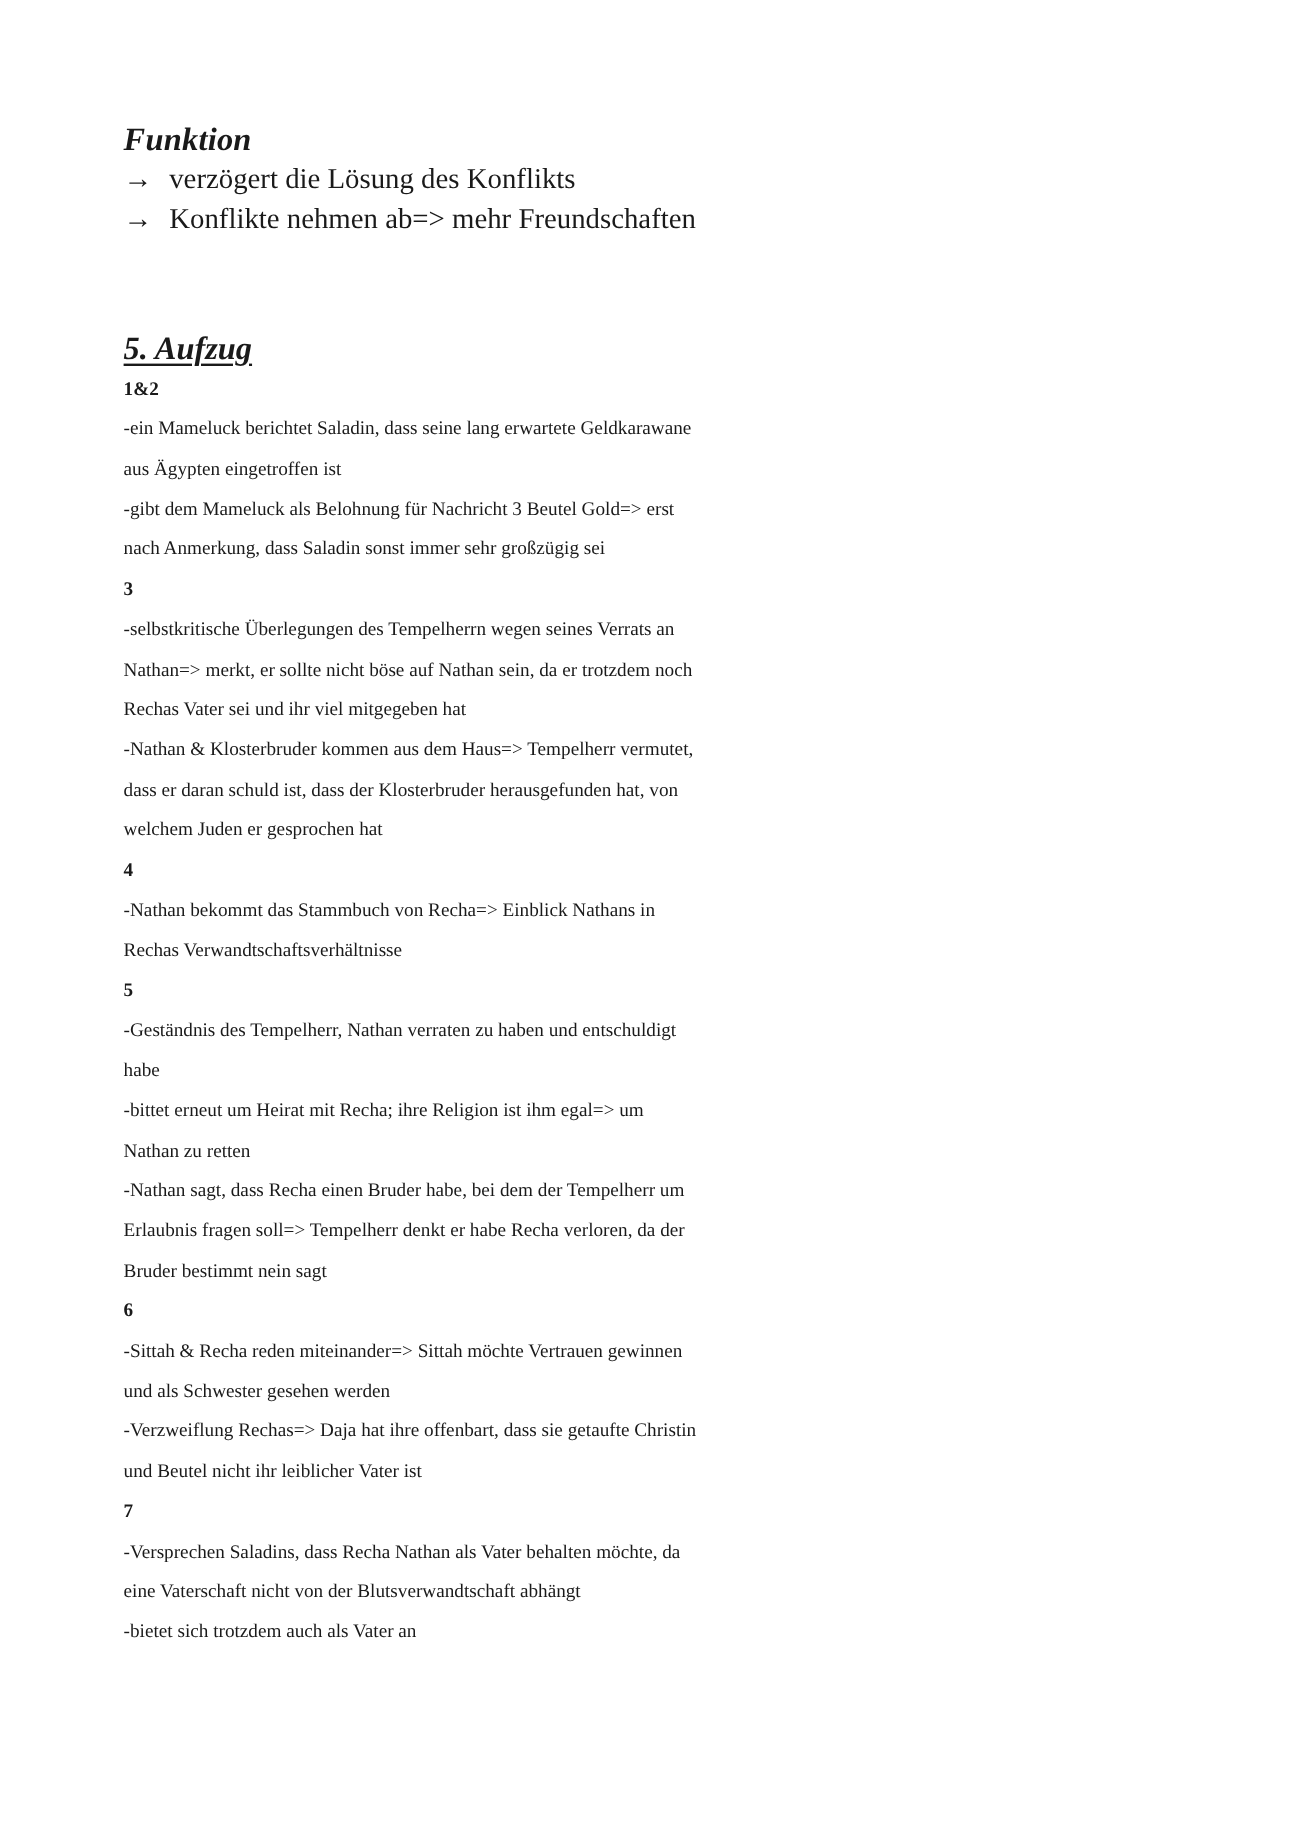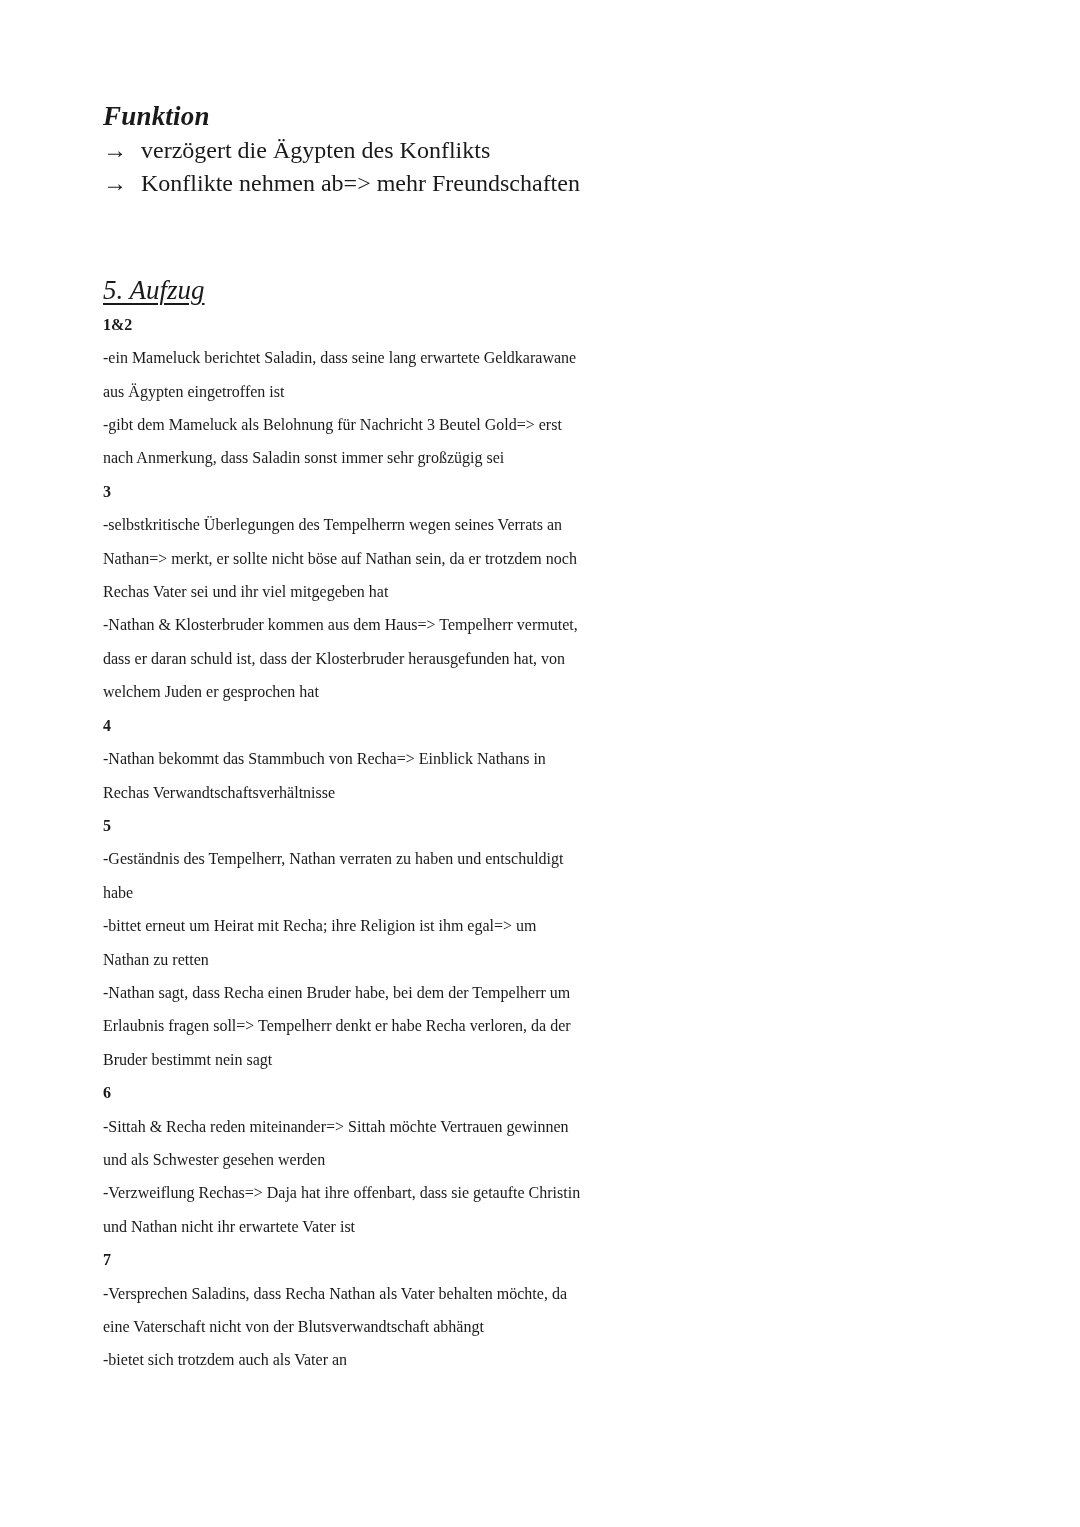--- a/index.html
+++ b/index.html
@@ -31,21 +31,21 @@
   }
   .arrow {
     display: inline-block;
     width: 38px;
     font-size: 24px;
     flex: 0 0 38px;
   }
   .aufzug-title {
     margin-top: 71px;
     font-size: 27px;
-    font-weight: normal;
+    font-weight: bold;
     font-style: italic;
     line-height: 36px;
   }
   .aufzug-title .u {
     text-decoration: underline;
     text-underline-offset: 4px;
     text-decoration-thickness: 2px;
   }
   .line {
     font-size: 16px;
@@ -59,21 +59,21 @@
 </head>
 <body>
 
 <main class="page">
 
   <h1 class="funktion-title">Funktion</h1>
 
   <div id="funktion-bullets">
       <div class="bullet-row">
         <span class="arrow">→</span>
-        <span>verzögert die Ägypten des Konflikts</span>
+        <span>verzögert die Lösung des Konflikts</span>
       </div>
       <div class="bullet-row">
         <span class="arrow">→</span>
         <span>Konflikte nehmen ab=&gt; mehr Freundschaften</span>
       </div>
     </div>
 
   <h2 class="aufzug-title">
     <span class="u">5. Aufzug</span>
   </h2>
@@ -99,20 +99,20 @@
       <div class="line">habe</div>
       <div class="line">-bittet erneut um Heirat mit Recha; ihre Religion ist ihm egal=&gt; um</div>
       <div class="line">Nathan zu retten</div>
       <div class="line">-Nathan sagt, dass Recha einen Bruder habe, bei dem der Tempelherr um</div>
       <div class="line">Erlaubnis fragen soll=&gt; Tempelherr denkt er habe Recha verloren, da der</div>
       <div class="line">Bruder bestimmt nein sagt</div>
       <div class="line section-label">6</div>
       <div class="line">-Sittah &amp; Recha reden miteinander=&gt; Sittah möchte Vertrauen gewinnen</div>
       <div class="line">und als Schwester gesehen werden</div>
       <div class="line">-Verzweiflung Rechas=&gt; Daja hat ihre offenbart, dass sie getaufte Christin</div>
-      <div class="line">und Nathan nicht ihr erwartete Vater ist</div>
+      <div class="line">und Beutel nicht ihr leiblicher Vater ist</div>
       <div class="line section-label">7</div>
       <div class="line">-Versprechen Saladins, dass Recha Nathan als Vater behalten möchte, da</div>
       <div class="line">eine Vaterschaft nicht von der Blutsverwandtschaft abhängt</div>
       <div class="line">-bietet sich trotzdem auch als Vater an</div>
     </div>
 
 </main>
 
 </body></html>

